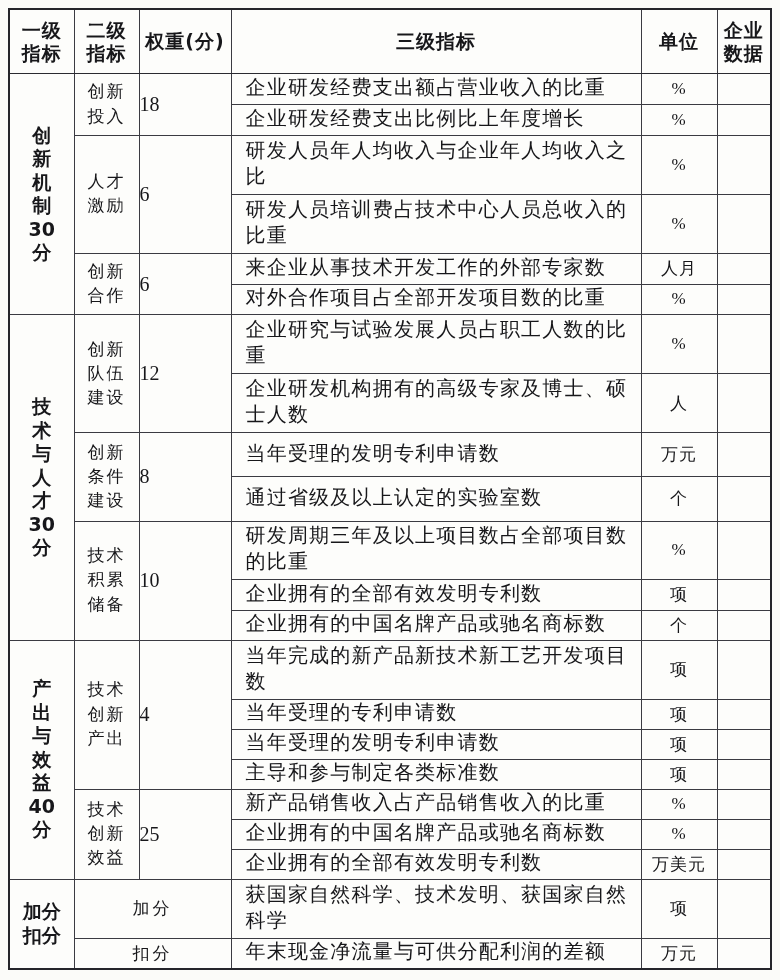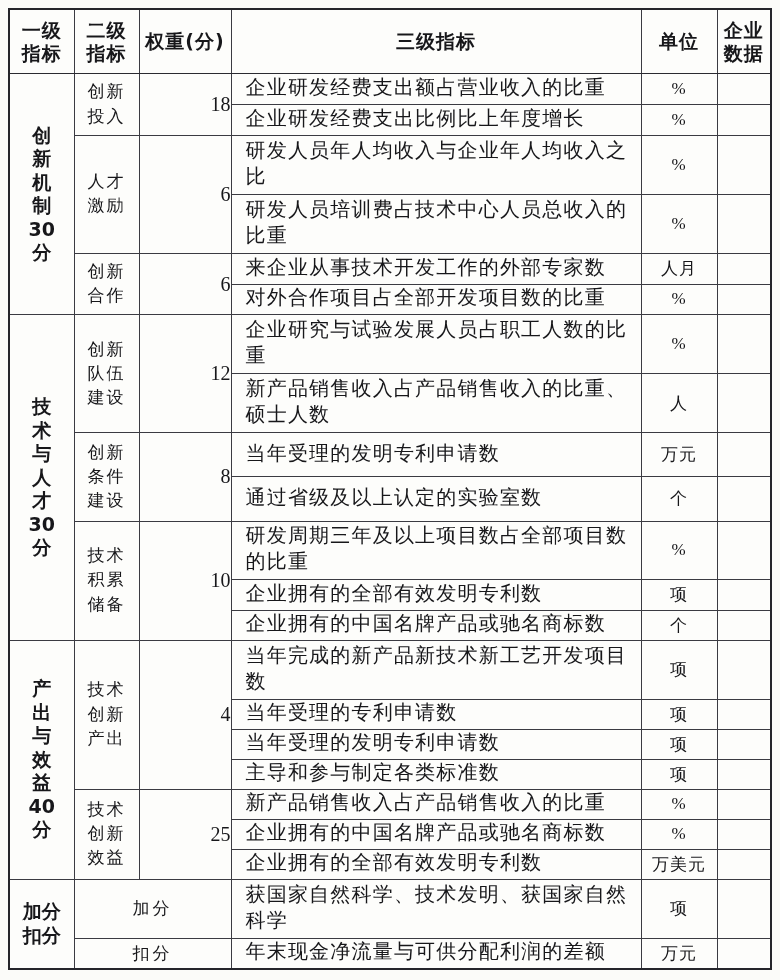--- a/index.html
+++ b/index.html
@@ -64,21 +64,21 @@
   .lvl2{
     text-align:center;
     font-size:17px;
     line-height:1.42;
     letter-spacing:2px;
     padding:3px 2px;
   }
   .lvl2 .ln{display:block;}
 
   .wt{
-    text-align:right;
+    text-align:left;
     font-size:20px;
     font-family:"Liberation Serif","DejaVu Serif",serif;
   }
   .ind3{
     text-align:left;
     font-size:20px;
     letter-spacing:1.2px;
     padding:0 6px 0 14px;
     line-height:1.3;
     font-family:Liberation Mono, monospace;
@@ -201,21 +201,21 @@
             <span class="ln">创新</span>
             <span class="ln">队伍</span>
             <span class="ln">建设</span>
           </td>
           <td class="wt secstart" rowspan="2">12</td>
           <td class="ind3 secstart">企业研究与试验发展人员占职工人数的比重</td>
           <td class="unit secstart">%</td>
           <td class="blank secstart"></td>
         </tr>
         <tr>
-          <td class="ind3">新产品销售收入占产品销售收入的比重、硕士人数</td>
+          <td class="ind3">企业研发机构拥有的高级专家及博士、硕士人数</td>
           <td class="unit">人</td>
           <td class="blank"></td>
         </tr>
         <tr>
           <td class="lvl2" rowspan="2">
             <span class="ln">创新</span>
             <span class="ln">条件</span>
             <span class="ln">建设</span>
           </td>
           <td class="wt" rowspan="2">8</td>

